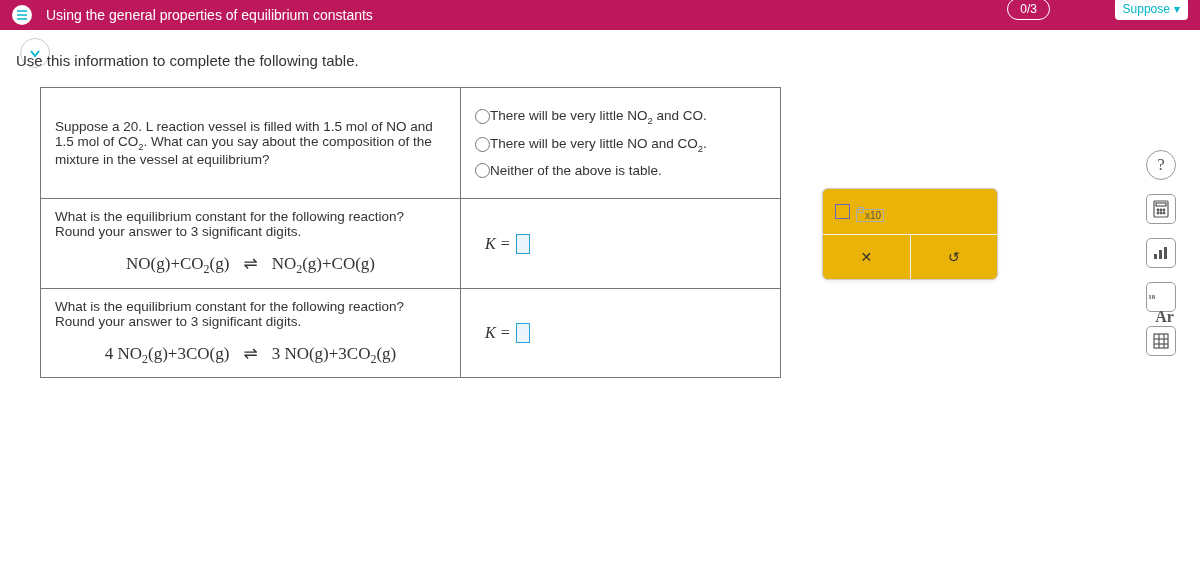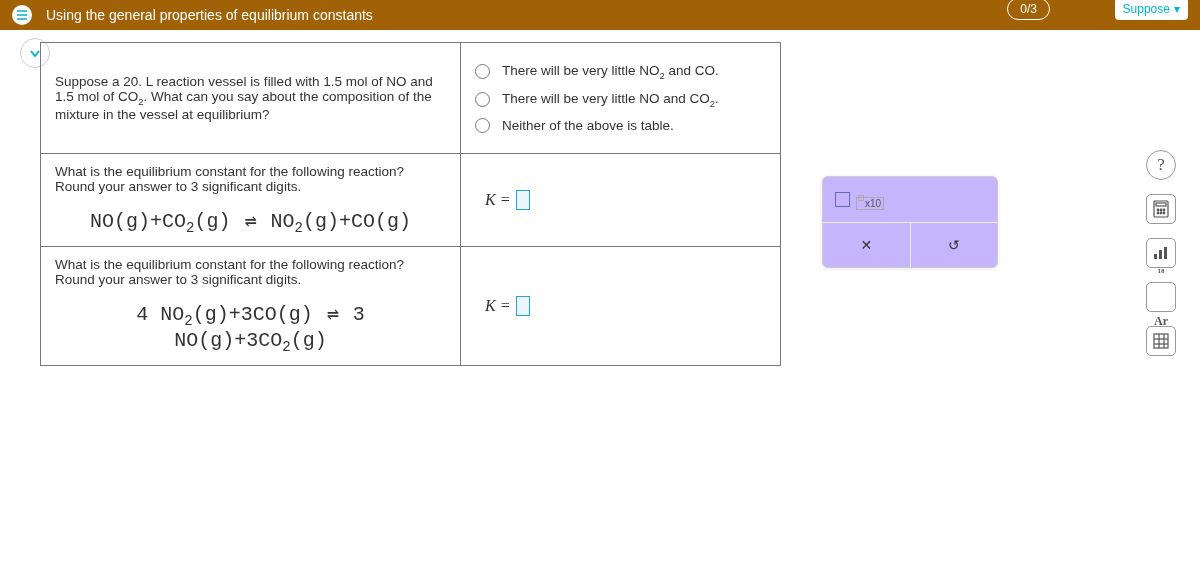--- a/index.html
+++ b/index.html
@@ -1,19 +1,19 @@
 <!DOCTYPE html>
 <html><head>
 <meta charset="utf-8">
 <style>
 * { box-sizing: border-box; margin: 0; padding: 0; }
 body { font-family: Arial, Helvetica, sans-serif; font-size: 14px; color: #333; background: #fff; width: 1200px; height: 568px; overflow: hidden; position: relative; }
 
 
-.topbar { background: #a16207; color: #fff; height: 30px; display: flex; align-items: center; padding: 0 12px; font-size: 14px; }
+.topbar { background: #be185d; color: #fff; height: 30px; display: flex; align-items: center; padding: 0 12px; font-size: 14px; }
 .hamburger { width: 20px; height: 20px; background: #fff; border-radius: 50%; margin-right: 14px; display:flex; align-items:center; justify-content:center;}
 .hamburger svg { stroke: #00b5cc; }
 .pill-group { position:absolute; top:-2px; right:150px; display:flex; gap:0; }
 .pill { border:1.5px solid #fff; color:#fff; border-radius:14px; padding:0 12px; height:22px; display:flex; align-items:center; font-size:12px;}
 .userbtn { position:absolute; top:-2px; right:12px; background:#fff; color:#00b5cc; border-radius:4px; padding:0 8px; height:22px; display:flex; align-items:center; font-size:12px; gap:4px;}
 
 
 .chev-wrap { position:absolute; left:20px; top:38px; width:30px; height:30px; border-radius:50%; border:1px solid #ccc; display:flex; align-items:center; justify-content:center; background:#fff;}
 .chev-wrap svg { stroke:#00b5cc; }
 
@@ -24,30 +24,30 @@
 .eqn { margin: 8px 0 10px 40px; font-family: 'Times New Roman', serif; font-size: 18px; }
 sub { font-size: 0.7em; }
 sup { font-size: 0.7em; }
 .instruction { margin: 10px 0 18px 0; font-size:15px; }
 
 
 .qtable { margin-left: 24px; border-collapse: collapse; }
 .qtable td { border: 1px solid #777; padding: 10px 14px; vertical-align: middle; font-size: 13.5px; }
 .qtable .leftcol { width: 420px; }
 .qtable .rightcol { width: 320px; }
-.radio-row { display:flex; align-items:center; gap:12px; margin:10px 0; }
+.radio-row { display:flex; align-items:center; gap:0; margin:10px 0; }
 .radio-row input[type=radio] { width:15px; height:15px; }
 .serif { font-family: 'Times New Roman', serif; }
 .kline { font-family:'Times New Roman', serif; font-size:16px; font-style: italic; display:flex; align-items:center; gap:6px; margin-left:10px;}
 .kbox { width:14px; height:20px; border:1px solid #2aa0d8; background:#eaf6fc; display:inline-block;}
-.reac { font-family:Liberation Mono, monospace; font-size:20px; text-align:center; margin-top:14px;}
+.reac { font-family:Liberation Serif, serif; font-size:17px; text-align:center; margin-top:14px;}
 .arrow { display:inline-block; margin:0 14px; }
 
 
-.toolpanel { position:absolute; left:822px; top:176px; width:176px; border:1px solid #ccc; border-radius:6px; background:#c4b5fd; box-shadow:0 1px 4px rgba(0,0,0,.1);}
+.toolpanel { position:absolute; left:822px; top:188px; width:176px; border:1px solid #ccc; border-radius:6px; background:#eab308; box-shadow:0 1px 4px rgba(0,0,0,.1);}
 .toolpanel .row1 { height:46px; border-bottom:1px solid #eee; display:flex; align-items:center; justify-content:flex-start; padding:0 12px; gap:6px;}
 .sqbox { width:15px; height:15px; border:1.5px solid #66b; }
 .x10 { font-size:10px; color:#555; border:1px solid #aaa; padding:0 2px; position:relative; top:4px;}
 .x10 .sq { position:relative; top:-6px; left:-1px; display:inline-block; width:6px; height:6px; border:1px solid #aaa;}
 .toolpanel .row2 { height:44px; display:flex; }
 .toolpanel .row2 > div { flex:1; display:flex; align-items:center; justify-content:center; border-right:1px solid #eee; cursor:pointer;}
 .toolpanel .row2 > div:last-child { border-right:none; }
 
 
 .rail { position:absolute; right:24px; top:150px; display:flex; flex-direction:column; gap:14px; align-items:center; }
@@ -76,20 +76,21 @@
   </div>
 </div>
 
 <div class="chev-wrap">
   <svg width="14" height="14" viewBox="0 0 14 14" fill="none" stroke-width="2">
       <polyline points="3,5 7,10 11,5"></polyline>
     </svg>
 </div>
 
 <div class="content">
+  <p class="instruction">Use this information to complete the following table.</p>
 
   <table class="qtable">
     <tbody>
         <tr>
       <td class="leftcol">
         <span>Suppose a 20. L reaction vessel is filled with 1.5 mol of NO and 1.5 mol of CO</span><sub>2</sub><span>. What can you say about the composition of the mixture in the vessel at equilibrium?</span>
       </td>
       <td class="rightcol">
         <label class="radio-row">
               <input type="radio" name="q1" style="">
@@ -170,23 +171,23 @@
         <circle cx="11" cy="13" r="0.8" fill="#555"></circle>
       </svg>
   </div>
   <div class="rbtn" style="font-family:Arial;font-size:13px;letter-spacing:-1px;">
     <svg width="16" height="14" viewBox="0 0 16 14">
         <rect x="1" y="8" width="3" height="5" fill="#555"></rect>
         <rect x="6" y="4" width="3" height="9" fill="#555"></rect>
         <rect x="11" y="1" width="3" height="12" fill="#555"></rect>
       </svg>
   </div>
-  <div class="rbtn" style="flex-direction:column;line-height:1;font-weight:bold;">
+  <div class="rbtn" style="flex-direction:row;line-height:1;font-weight:bold;">
     <span style="font-size:7px;">18</span>
-    <span style="font-size:12px;margin-top:40px;">Ar</span>
+    <span style="font-size:16px;margin-top:40px;">Ar</span>
   </div>
   <div class="rbtn">
     <svg width="16" height="16" viewBox="0 0 16 16" fill="none" stroke="#555" stroke-width="1.2">
         <rect x="1" y="1" width="14" height="14"></rect>
         <line x1="1" y1="6" x2="15" y2="6"></line>
         <line x1="1" y1="11" x2="15" y2="11"></line>
         <line x1="6" y1="1" x2="6" y2="15"></line>
         <line x1="11" y1="1" x2="11" y2="15"></line>
       </svg>
   </div>

